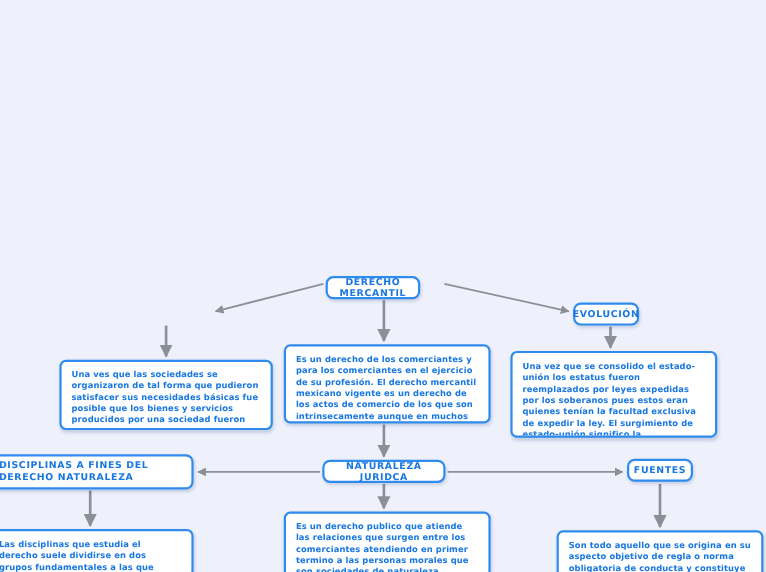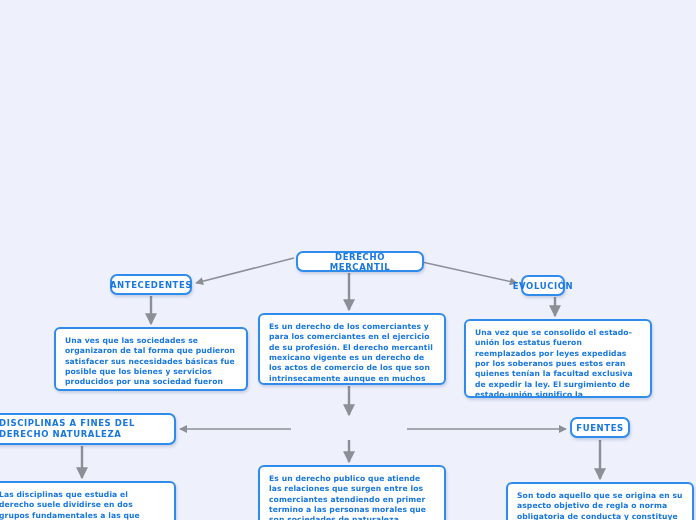--- a/index.html
+++ b/index.html
@@ -63,23 +63,23 @@
     font-size: 7.6px;
     font-weight: bold;
     line-height: 1.36;
     padding: 7px 9px 6px 9px;
     letter-spacing: 0.1px;
     overflow: hidden;
     border-radius: 6px;
   }
 
   
-  #n-root        { left: 296px; top: 251px; width: 128px; height: 21px; }
+  #n-root        { left: 296px; top: 251px; width: 86px; height: 21px; }
   #n-antecedentes{ left: 110px; top: 274px; width: 82px;  height: 21px; }
-  #n-evolucion   { left: 521px; top: 275px; width: 44px;  height: 21px; }
+  #n-evolucion   { left: 521px; top: 275px; width: 60px;  height: 21px; }
 
   #n-antecedentes-desc { left: 54px;  top: 327px; width: 194px; height: 64px; }
   #n-root-desc         { left: 258px; top: 313px; width: 188px; height: 72px; }
   #n-evolucion-desc    { left: 464px; top: 319px; width: 188px; height: 79px; }
 
   #n-naturaleza  { left: 293px; top: 418px; width: 112px; height: 21px; }
   #n-disciplinas { left: -12px; top: 413px; width: 188px; height: 32px; }
   #n-fuentes     { left: 570px; top: 417px; width: 60px;  height: 21px; }
 
   #n-naturaleza-desc  { left: 258px; top: 465px; width: 188px; height: 60px; }
@@ -140,28 +140,28 @@
 
     <g>
       <line x1="600" y1="440" x2="600" y2="479" stroke="#8b8f96" stroke-width="2.4" marker-end="url(#arrowL)"></line>
     </g>
   </svg>
 
   <div class="node title" id="n-root">
     <span>DERECHO MERCANTIL</span>
   </div>
 
-  <div class="node title" id="n-antecedentes">
-    <span>ANTECEDENTES</span>
-  </div>
 
   <div class="node title" id="n-evolucion">
     <span>EVOLUCIÓN</span>
   </div>
 
+  <div class="node title" id="n-naturaleza">
+    <span>NATURALEZA JURIDCA</span>
+  </div>
 
   <div class="node title multiline" id="n-disciplinas">
     <span>DISCIPLINAS A FINES DEL DERECHO NATURALEZA</span>
   </div>
 
   <div class="node title" id="n-fuentes">
     <span>FUENTES</span>
   </div>
 
   <div class="node para" id="n-antecedentes-desc">

